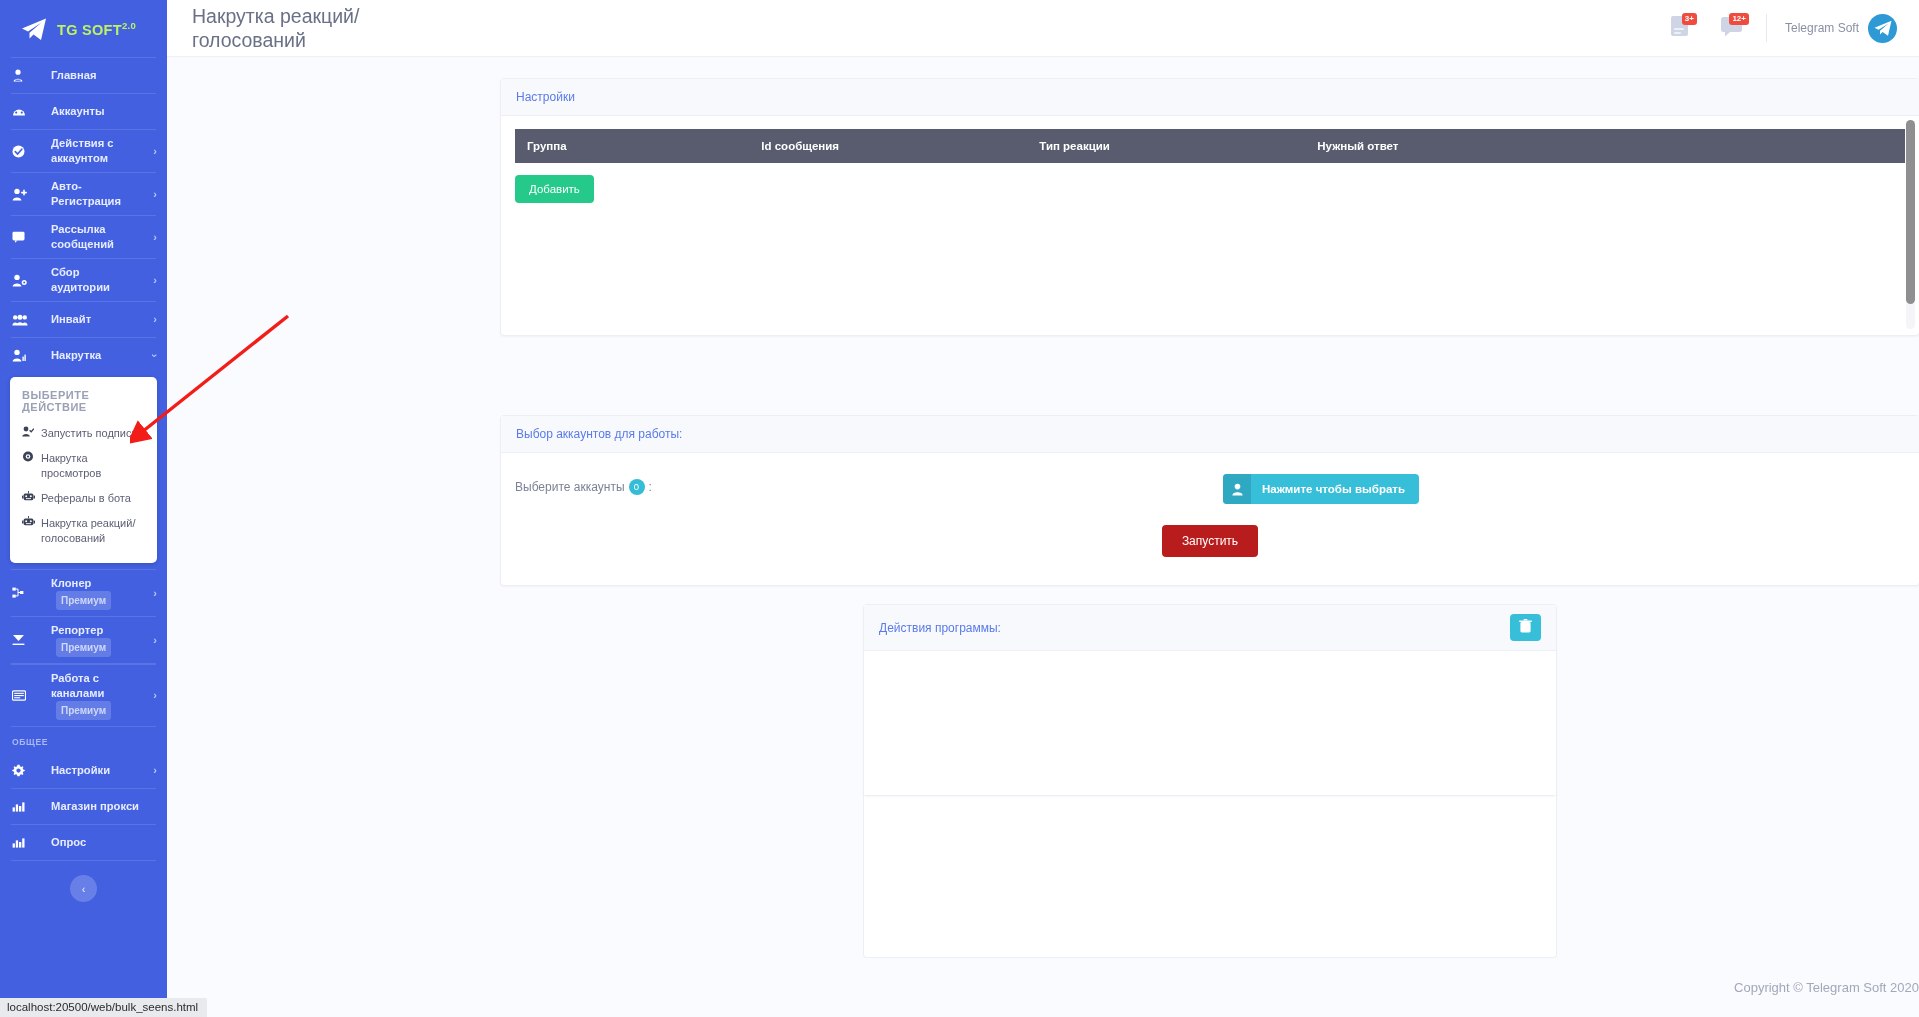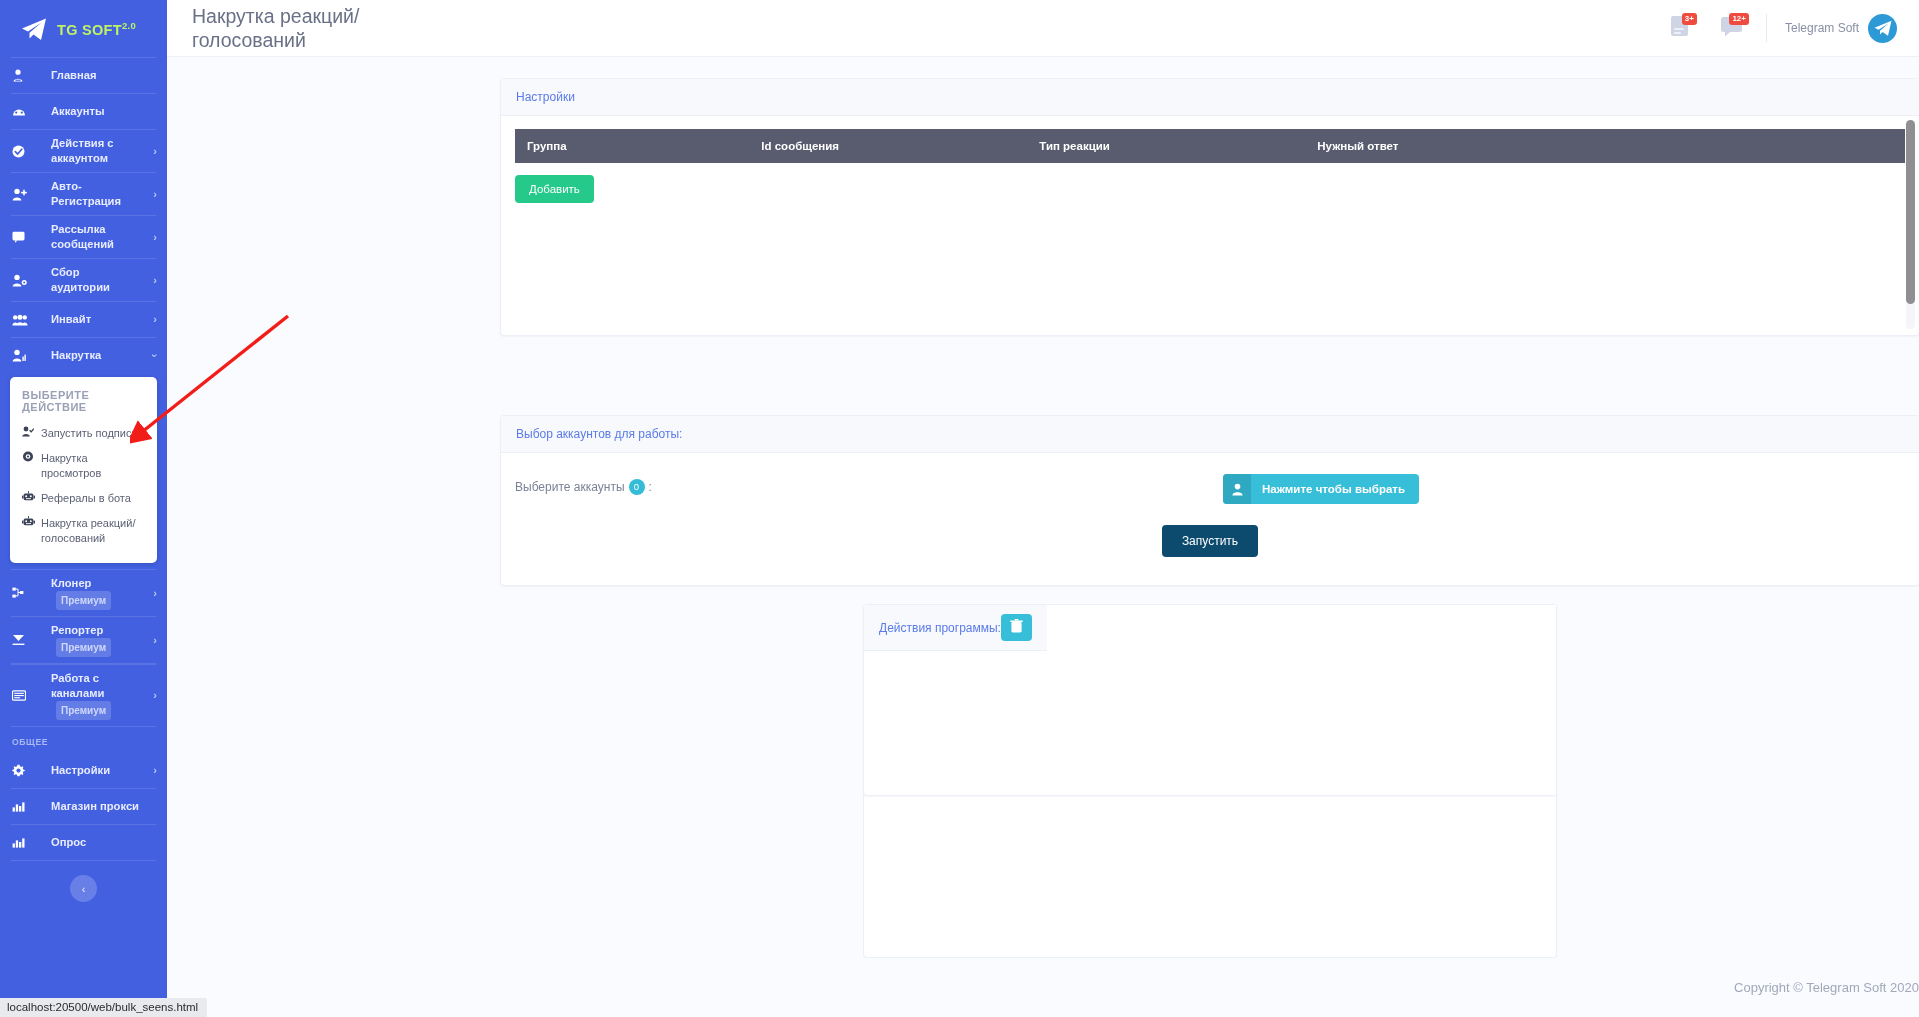--- a/index.html
+++ b/index.html
@@ -245,27 +245,27 @@
     display: flex; align-items: center; justify-content: center;
   }
   .select-btn .sb-txt {
     color: #fff; font-size: 11.5px; font-weight: bold;
     padding: 9px 14px 9px 11px; white-space: nowrap;
   }
   .run-wrap {
     position: absolute; left: 0; right: 0; top: 72px;
     display: flex; justify-content: center;
   }
-  .btn-run { background: #0c4a6e; padding: 9px 20px; font-size: 12px; }
+  .btn-run { background: #b91c1c; padding: 9px 20px; font-size: 12px; }
 
   
   .card-log {
     position: absolute; left: 696px; top: 547px;
     width: 694px; height: 192px;
-    display: flex; flex-direction: row;
+    display: flex; flex-direction: column;
   }
   .card-log .card-head { justify-content: space-between; height: 46px; }
   .trash-btn {
     width: 31px; height: 27px; border-radius: 4px;
     background: #37bfd9; border: none; cursor: pointer;
     display: flex; align-items: center; justify-content: center;
   }
   .log-body { flex: 1 1 auto; background: #fff; }
   .log-extend {
     position: absolute; left: 696px; top: 593px;

